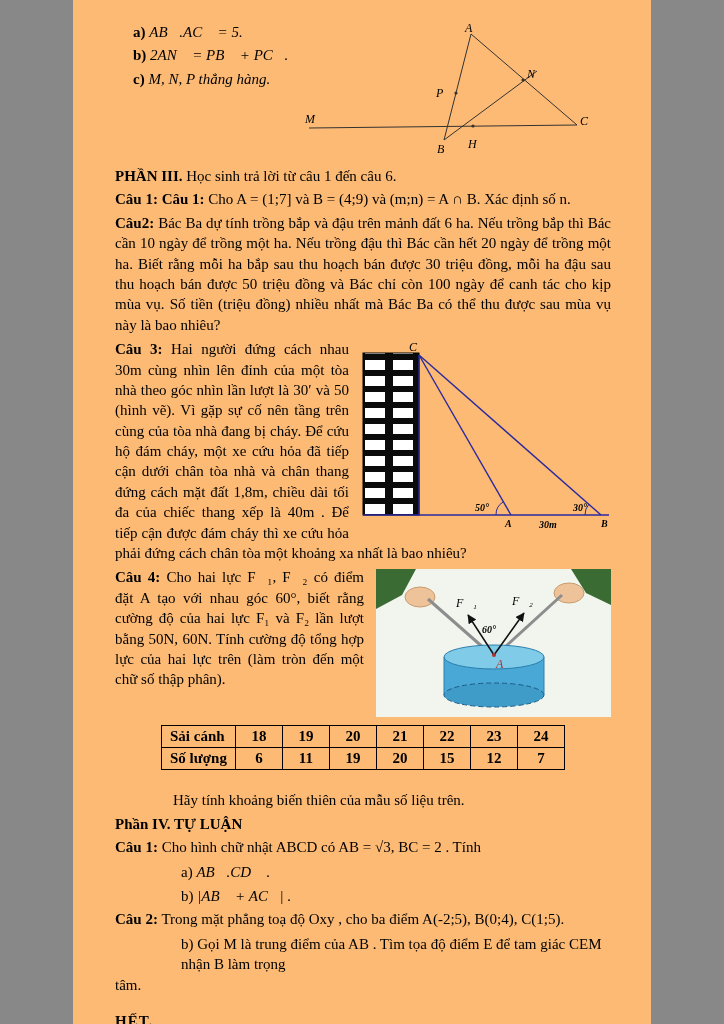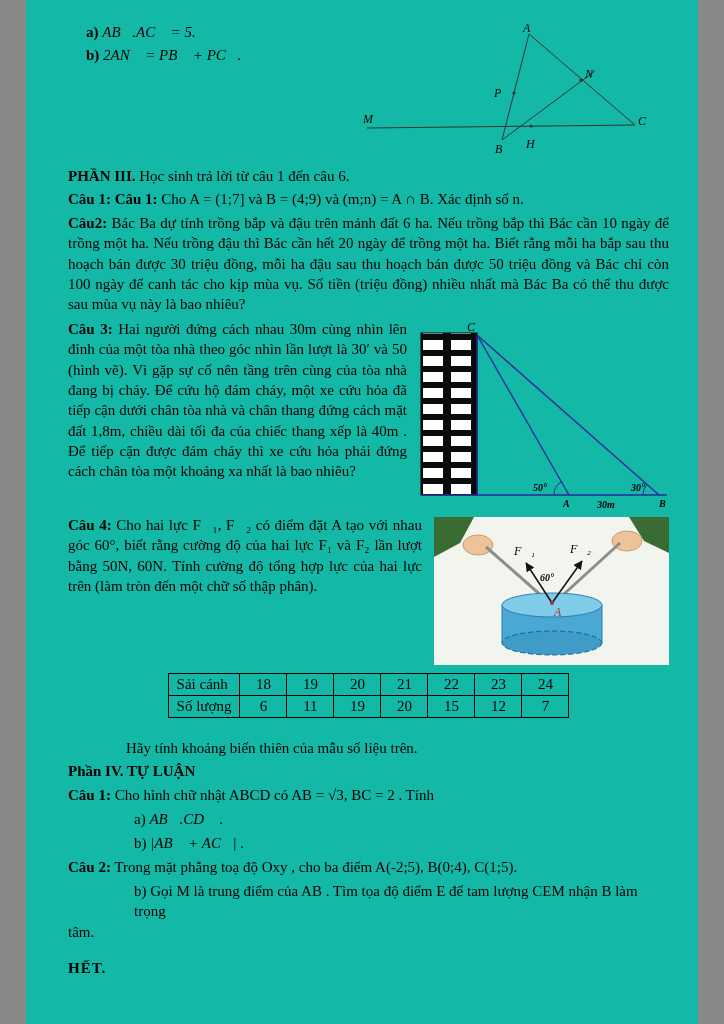--- a/index.html
+++ b/index.html
@@ -1,53 +1,54 @@
 <!DOCTYPE html>
 <html><head>
 <meta charset="utf-8">
 <style>
   html,body{margin:0;padding:0;background:#888;}
   .page{
-    width:672px;height:1024px;background:#14b8a6;margin:0 auto;
+    width:578px;height:1024px;background:#fdba74;margin:0 auto;
     font-family:"Liberation Serif","DejaVu Serif",serif;
     font-size:15px;color:#000;box-sizing:border-box;
-    padding:22px 29px 0 42px;overflow:hidden;
+    padding:22px 40px 0 42px;overflow:hidden;
   }
   p{margin:0;line-height:1.36;}
   b{font-weight:bold;}
   .top-row{display:flex;align-items:flex-start;}
   .abcd{margin-left:18px;flex:1;}
   .abcd p{margin-bottom:3px;}
   .math{font-style:italic;}
   .fig1{flex:none;margin-right:6px;}
   .part-heading{margin-top:12px;}
   .q{margin-top:3px;}
   .just{text-align:justify;}
   .qblock{margin-top:4px;}
   .qblock::after{content:"";display:block;clear:both;}
   .figR{float:right;margin-left:12px;margin-top:2px;}
-  table.wing{border-collapse:collapse;margin:8px auto 20px auto;}
+  table.wing{border-collapse:collapse;margin:8px auto 20px auto;font-weight:bold;}
   table.wing td{border:1px solid #000;padding:2px 10px;text-align:center;min-width:26px;}
   table.wing td.rowhead{text-align:left;padding:2px 8px;}
   .indent1{margin-left:58px;margin-top:18px;}
   .subitem{margin-left:66px;margin-top:4px;}
   .footer{font-weight:bold;text-align:left;margin-top:16px;letter-spacing:1px;}
   svg text{font-family:"Liberation Serif","DejaVu Serif",serif;}
   .ptlbl{font-style:italic;font-size:12px;}
   .anglbl{font-style:italic;font-weight:bold;font-size:10px;}
 </style>
 </head>
 <body>
 
 <div class="page">
 
   <div class="top-row">
     <div class="abcd">
       <p><b>a)</b> <span class="math">AB⃗.AC⃗ = 5.</span></p>
       <p><b>b)</b> <span class="math">2AN⃗ = PB⃗ + PC⃗.</span></p>
+      <p><b>c)</b> <span class="math">M, N, P thẳng hàng.</span></p>
     </div>
     <svg class="fig1" width="300" height="132" viewBox="0 0 300 132">
       <g stroke="#333" stroke-width="1" fill="none">
         <line x1="4" y1="106" x2="272" y2="103"></line>
         <line x1="166" y1="12" x2="139" y2="118"></line>
         <line x1="166" y1="12" x2="272" y2="103"></line>
         <line x1="139" y1="118" x2="232" y2="49"></line>
       </g>
       <g fill="#333">
         <circle cx="151" cy="71" r="1.6"></circle>
@@ -174,18 +175,18 @@
 
   <p class="indent1">Hãy tính khoảng biến thiên của mẫu số liệu trên.</p>
 
   <p class="q"><b>Phần IV. TỰ LUẬN</b></p>
 
   <p class="q"><b>Câu 1:</b> <span>Cho hình chữ nhật ABCD có AB = √3, BC = 2 . Tính</span></p>
   <p class="subitem"><span>a)</span> <span class="math">AB⃗.CD⃗ .</span></p>
   <p class="subitem"><span>b)</span> <span class="math">|AB⃗ + AC⃗| .</span></p>
 
   <p class="q"><b>Câu 2:</b> <span>Trong mặt phẳng toạ độ Oxy , cho ba điểm A(-2;5), B(0;4), C(1;5).</span></p>
-  <p class="subitem"><span>b)</span> <span>Gọi M là trung điểm của AB . Tìm tọa độ điểm E để tam lượng CEM nhận B làm trọng</span></p>
+  <p class="subitem"><span>b)</span> <span>Gọi M là trung điểm của AB . Tìm tọa độ điểm E để tam giác CEM nhận B làm trọng</span></p>
   <p>tâm.</p>
 
   <p class="footer">HẾT.</p>
 
 </div>
 
 </body></html>

